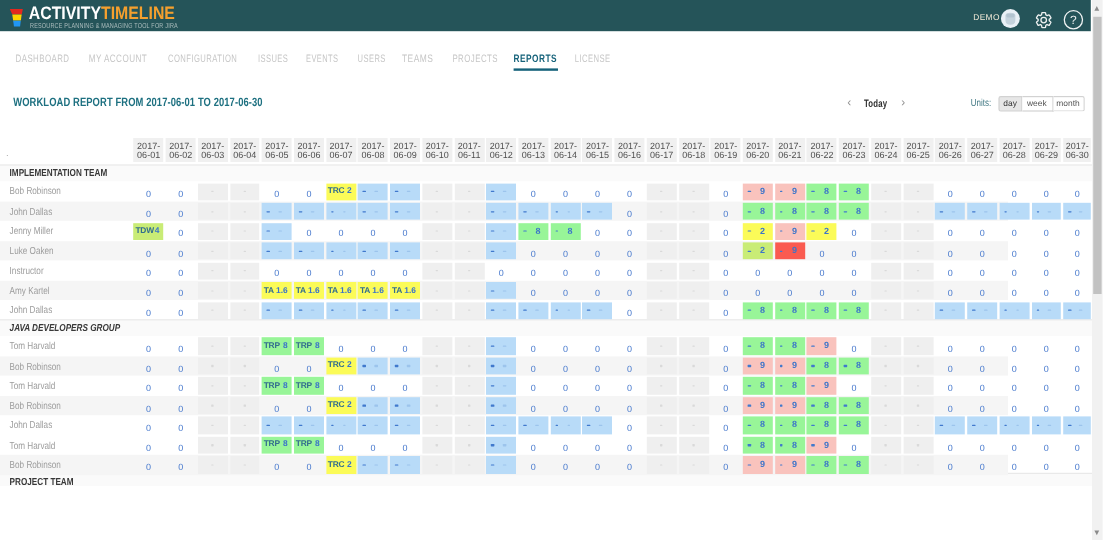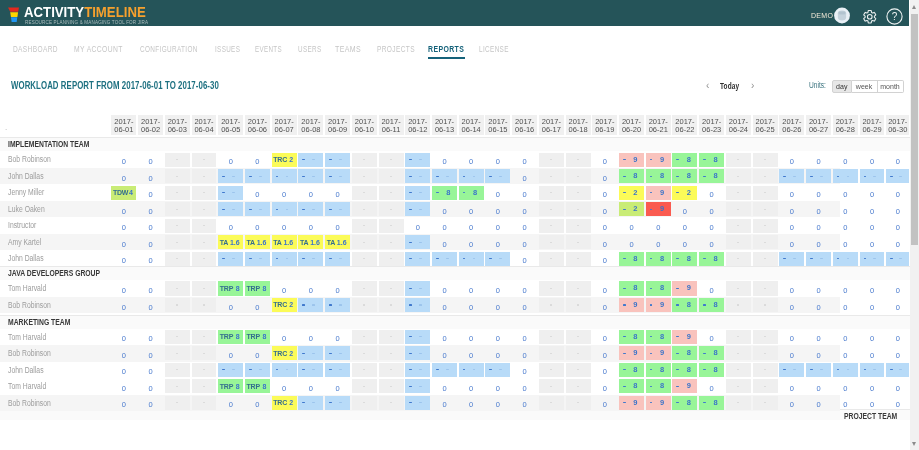--- a/index.html
+++ b/index.html
@@ -1193,21 +1193,21 @@
               </div>
             </div>
             <div class="c">
               <div class="bx blue">
                 <i class="d dk"></i>
                 <i class="d fnt"></i>
               </div>
             </div>
           </div>
         </div>
-<div class="trow" style="margin-top:-0.7px;"><span class="tt">JAVA DEVELOPERS GROUP</span></div>
+<div class="trow" style="margin-top:-0.7px;font-style:italic;"><span class="tt">JAVA DEVELOPERS GROUP</span></div>
 <div class="prow">
           <div class="nm">Tom Harvald</div>
           <div class="cells">
             <div class="c">
               <span class="z">0</span>
             </div>
             <div class="c">
               <span class="z">0</span>
             </div>
             <div class="c">
@@ -1458,21 +1458,20 @@
               <span class="z">0</span>
             </div>
             <div class="c">
               <span class="z">0</span>
             </div>
             <div class="c">
               <span class="z">0</span>
             </div>
           </div>
         </div>
-<div class="trow" style="margin-top:1.4px;"><span class="tt">MARKETING TEAM</span></div>
 <div class="prow">
           <div class="nm">Tom Harvald</div>
           <div class="cells">
             <div class="c">
               <span class="z">0</span>
             </div>
             <div class="c">
               <span class="z">0</span>
             </div>
             <div class="c">
@@ -2152,21 +2151,21 @@
               <span class="z">0</span>
             </div>
             <div class="c">
               <span class="z">0</span>
             </div>
             <div class="c">
               <span class="z">0</span>
             </div>
           </div>
         </div>
-<div class="trow" style="margin-top:-1.9px;height:11px;line-height:12.5px;text-align:right;"><span class="tt">PROJECT TEAM</span></div>
+<div class="trow" style="margin-top:-1.9px;height:11px;line-height:12.5px;"><span class="tt">PROJECT TEAM</span></div>
     </div>
   </div>
   <div id="sb">
       <div id="sbthumb"></div>
       <div class="sbarr" id="sbup"></div>
       <div class="sbarr" id="sbdn"></div>
     </div>
 </div>
 
 </body></html>

